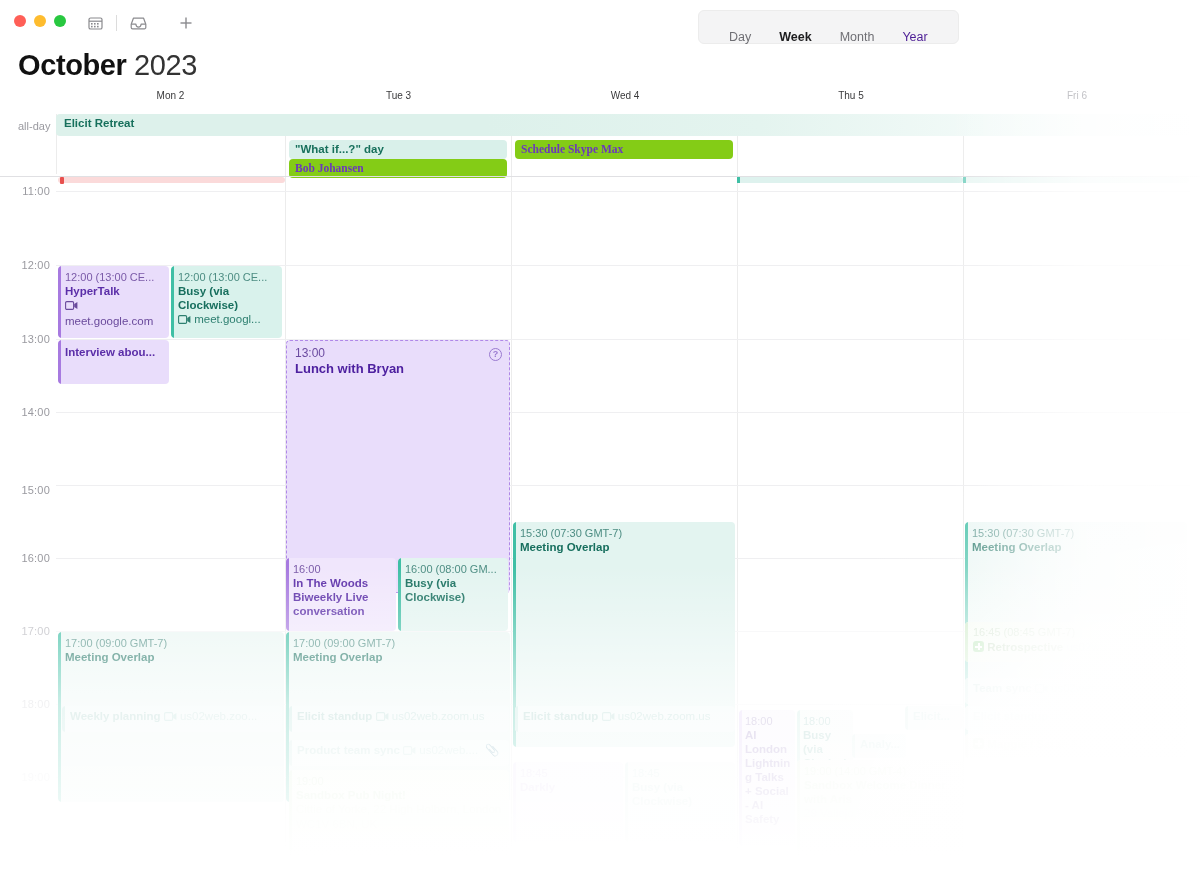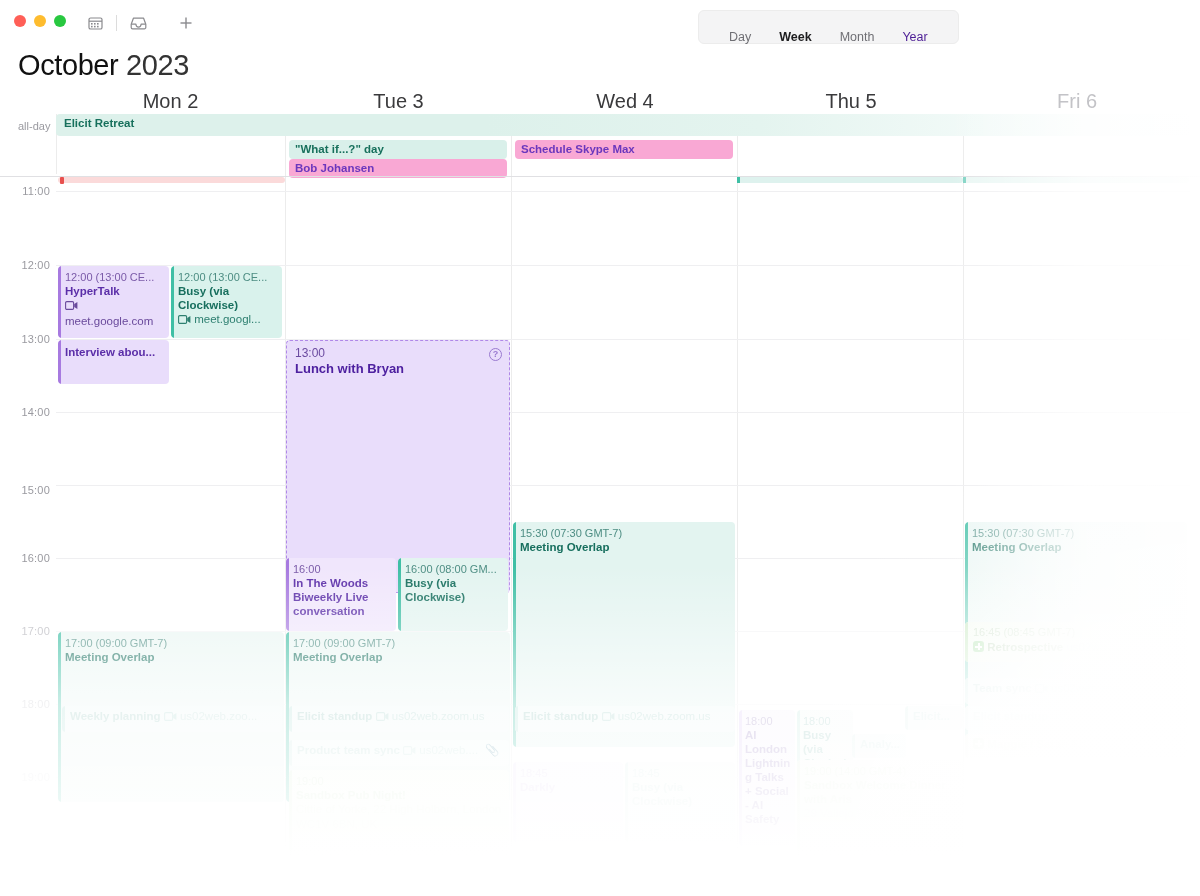--- a/index.html
+++ b/index.html
@@ -26,45 +26,45 @@
          background:#f4f4f5; border-radius:6px; display:flex; padding:16px;
          border:1px solid #ececec; }
   .seg-item { font-size:12.5px; color:#6f6f74; padding:0 14px; line-height:20px;
               border-radius:5px; white-space:nowrap; }
   .seg-item.active { background:#ffffff; color:#1d1d1f; font-weight:bold;
                      box-shadow:0 1px 2px rgba(0,0,0,.16); }
   .seg-item.dim { color:#4c1d95;text-align:center; }
 
   
   .month { position:absolute; left:18px; top:49px; font-size:29px; letter-spacing:-.4px; color:#111; }
-  .month b { font-weight:normal; }
+  .month b { font-weight:bold; }
   .month span { font-weight:normal; color:#333; }
 
   
   .dayhdr { position:absolute; top:90px; left:0; width:1200px; height:24px; }
-  .dayhdr .cell { position:absolute; top:0; text-align:center; font-size:20px; color:#3a3a3c; }
+  .dayhdr .cell { position:absolute; top:0; text-align:center; font-size:10px; color:#3a3a3c; }
 
   
   .grid { position:absolute; top:114px; left:0; width:1200px; height:782px; }
   .gutter { position:absolute; left:0; top:0; width:56px; height:782px; }
   .timelabel { position:absolute; right:6px; font-size:11px; color:#9a9aa0; letter-spacing:.2px; }
   .allday-label { position:absolute; left:18px; top:6px; font-size:11px; color:#9a9aa0; }
 
   .colsep { position:absolute; top:0; width:1px; background:#ececec; }
   .hourline { position:absolute; left:56px; height:1px; background:#efeff1; }
   .allday-sep { position:absolute; left:0; height:1px; background:#e2e2e4; }
 
   
   .alldayband { position:absolute; }
 
   
   .chip { position:absolute; border-radius:4px; font-size:11.5px; font-weight:bold;
           padding:2px 6px; white-space:nowrap; overflow:hidden; line-height:15px; }
   .chip.green { background:#d9f0ea; color:#17705c; }
-  .chip.purple{ background:#f9a8d4; color:#6b37bd; }
+  .chip.purple{ background:#84cc16; color:#6b37bd;font-family:Liberation Serif, serif; }
 
   
   .ev { position:absolute; border-radius:4px; overflow:hidden; padding:4px 6px 3px 7px; }
   .ev .bar { position:absolute; left:0; top:0; bottom:0; width:3px; border-radius:4px 0 0 4px; }
   .ev .t { font-size:11px; line-height:14px; white-space:nowrap; overflow:hidden; }
   .ev .n { font-size:11.5px; font-weight:bold; line-height:14px; }
   .ev .m { font-size:11.5px; line-height:15px; }
 
   .ev.purple { background:#e9ddfb; }
   .ev.purple .bar { background:#a77ae0; }

